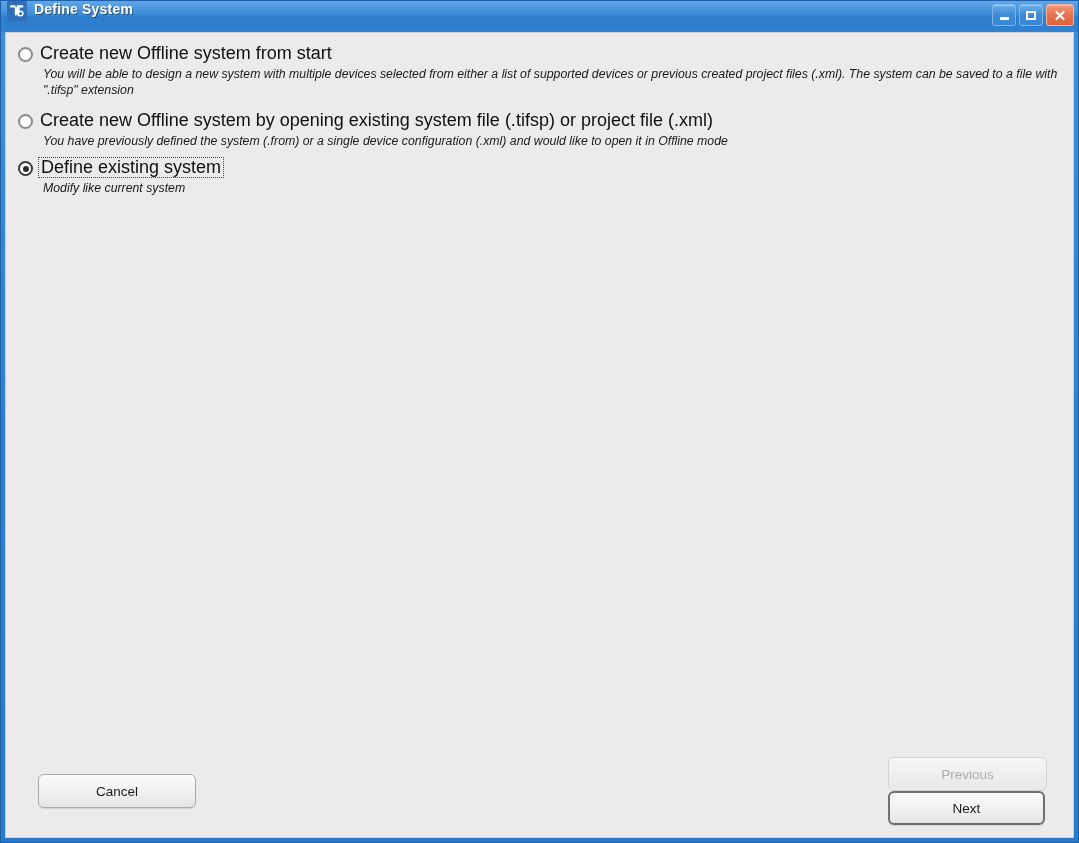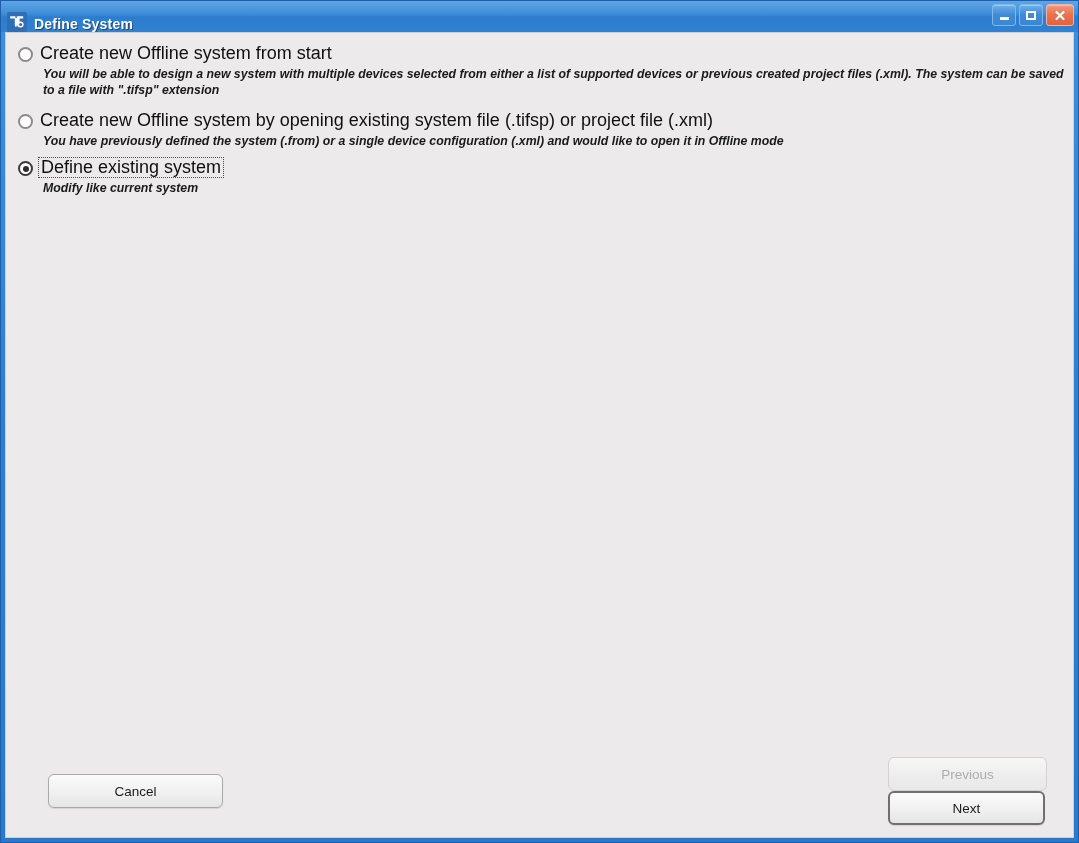--- a/index.html
+++ b/index.html
@@ -31,21 +31,21 @@
   .titlebar {
     position: relative;
     height: 31px;
     flex: 0 0 31px;
     background: linear-gradient(to bottom,
         #5fa6e6 0%,
         #3f8cd8 42%,
         #2d7ccd 52%,
         #3182d2 100%);
     display: flex;
-    align-items: flex-end;
+    align-items: flex-start;
     padding-left: 6px;
     box-sizing: border-box;
   }
   .title-icon {
     width: 20px;
     height: 20px;
     margin-right: 7px;
     flex: 0 0 20px;
     position: relative;
   }
@@ -160,21 +160,21 @@
     white-space: nowrap;
   }
   .opt-label.focused {
     outline: 1px dotted #4a4a4a;
     outline-offset: 1px;
     padding: 0 1px;
   }
   .opt-desc {
     font-size: 12.3px;
     font-style: italic;
-    font-weight: bold;
+    font-weight: normal;
     color: #1a1a1a;
     line-height: 16px;
     margin: 4px 0 14px 25px;
     max-width: 1030px;
   }
   .opt-desc.short { margin-bottom: 10px; }
 
   
   .footer {
     position: absolute;
@@ -195,22 +195,22 @@
     color: #1b1b1b;
     background: linear-gradient(to bottom, #fbfbfb 0%, #f2f1f1 52%, #e6e5e5 100%);
     border: 1px solid #a9a9a9;
     display: flex;
     align-items: center;
     justify-content: center;
     cursor: default;
     box-shadow: 0 1px 1px rgba(0,0,0,0.10);
   }
   .btn-cancel {
-    width: 175px;
-    margin-left: 16px;
+    width: 158px;
+    margin-left: 6px;
   }
   .btn-right-group {
     margin-left: auto;
     display: flex;
     flex-direction: column;
   }
   .btn-previous {
     width: 159px;
     color: #adadad;
     border-color: #d2d2d2;

